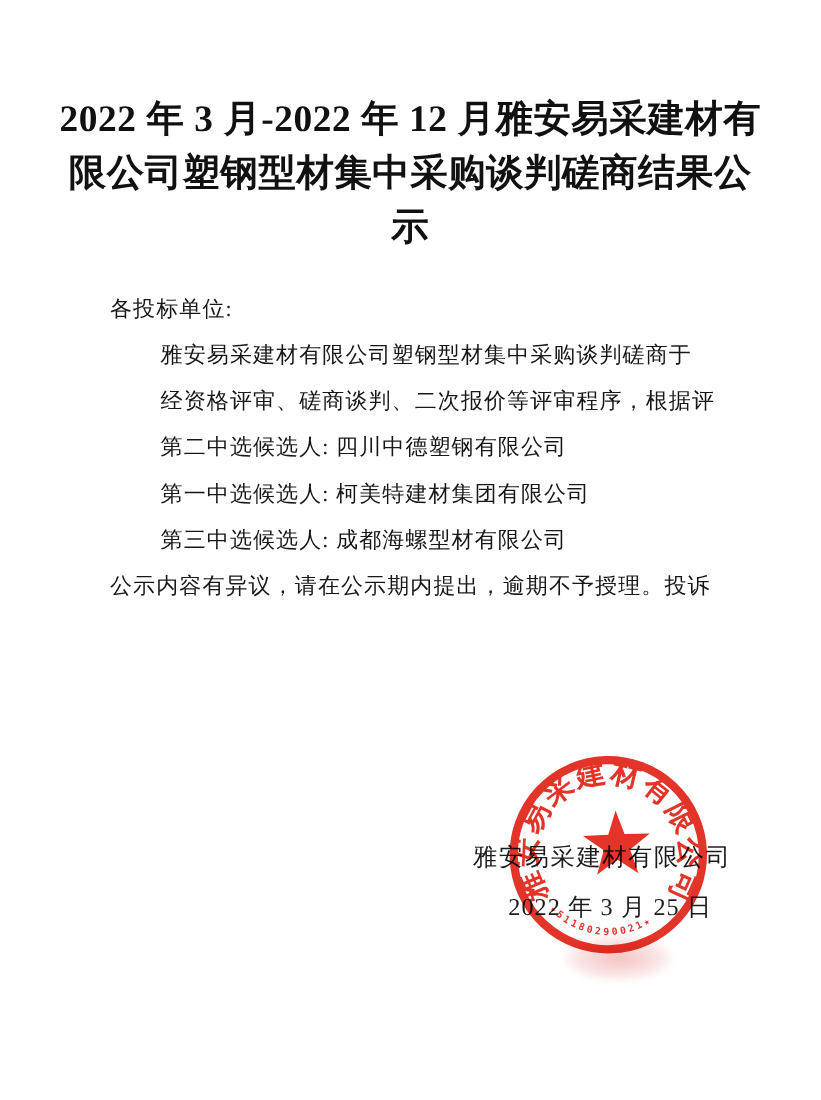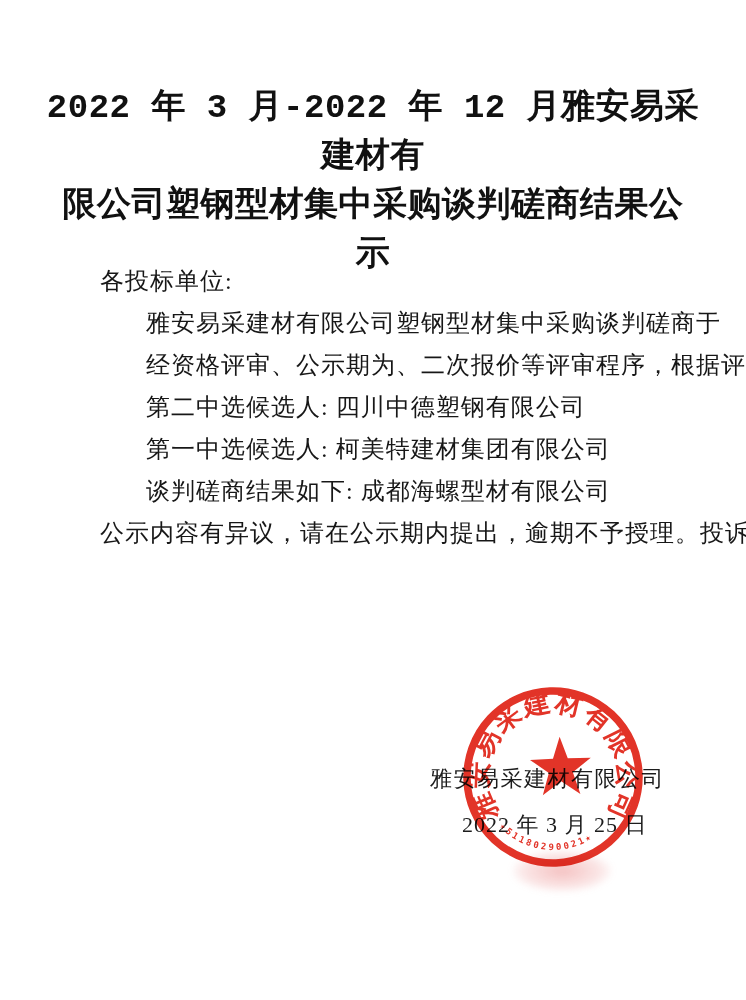--- a/index.html
+++ b/index.html
@@ -16,33 +16,33 @@
     color:var(--ink);
     overflow:hidden;
   }
   .page{position:absolute;inset:0;}
 
   
   .title-block{
     position:absolute;
     top:84px;left:40px;right:40px;
     text-align:center;
-    font-family:Liberation Mono, monospace;
+    font-family:Liberation Serif, serif;
     font-weight:700;
     font-size:34px;
     line-height:49px;
     letter-spacing:0.5px;
     color:#111;
   }
 
   
   .body-block{
     position:absolute;
     top:260px;left:100px;right:56px;
-    font-size:24px;
+    font-size:20px;
     line-height:42px;
     letter-spacing:1px;
     color:#171717;
   }
   .body-line{min-height:42px;white-space:nowrap;}
   .indent{padding-left:46px;}
 
   
   .sig-company{
     position:absolute;
@@ -105,24 +105,24 @@
 
   <div class="title-block">
     <div>2022 年 3 月-2022 年 12 月雅安易采建材有</div>
     <div>限公司塑钢型材集中采购谈判磋商结果公</div>
     <div>示</div>
   </div>
 
   <div class="body-block">
     <div class="body-line">各投标单位:</div>
     <div class="body-line indent">雅安易采建材有限公司塑钢型材集中采购谈判磋商于</div>
-    <div class="body-line indent">经资格评审、公示期为、二次报价等评审程序，根据评</div>
+    <div class="body-line indent">经资格评审、磋商谈判、二次报价等评审程序，根据评</div>
     <div class="body-line indent">第二中选候选人: 四川中德塑钢有限公司</div>
     <div class="body-line indent">第一中选候选人: 柯美特建材集团有限公司</div>
-    <div class="body-line indent">谈判磋商结果如下: 成都海螺型材有限公司</div>
+    <div class="body-line indent">第三中选候选人: 成都海螺型材有限公司</div>
     <div class="body-line">公示内容有异议，请在公示期内提出，逾期不予授理。投诉</div>
   </div>
 
   <div class="sig-company">雅安易采建材有限公司</div>
   <div class="sig-date">2022 年 3 月 25 日</div>
 
   <div class="seal-smudge"></div>
 
   <svg class="seal" viewBox="0 0 190 190" xmlns="http://www.w3.org/2000/svg" aria-hidden="true">
     <defs>

